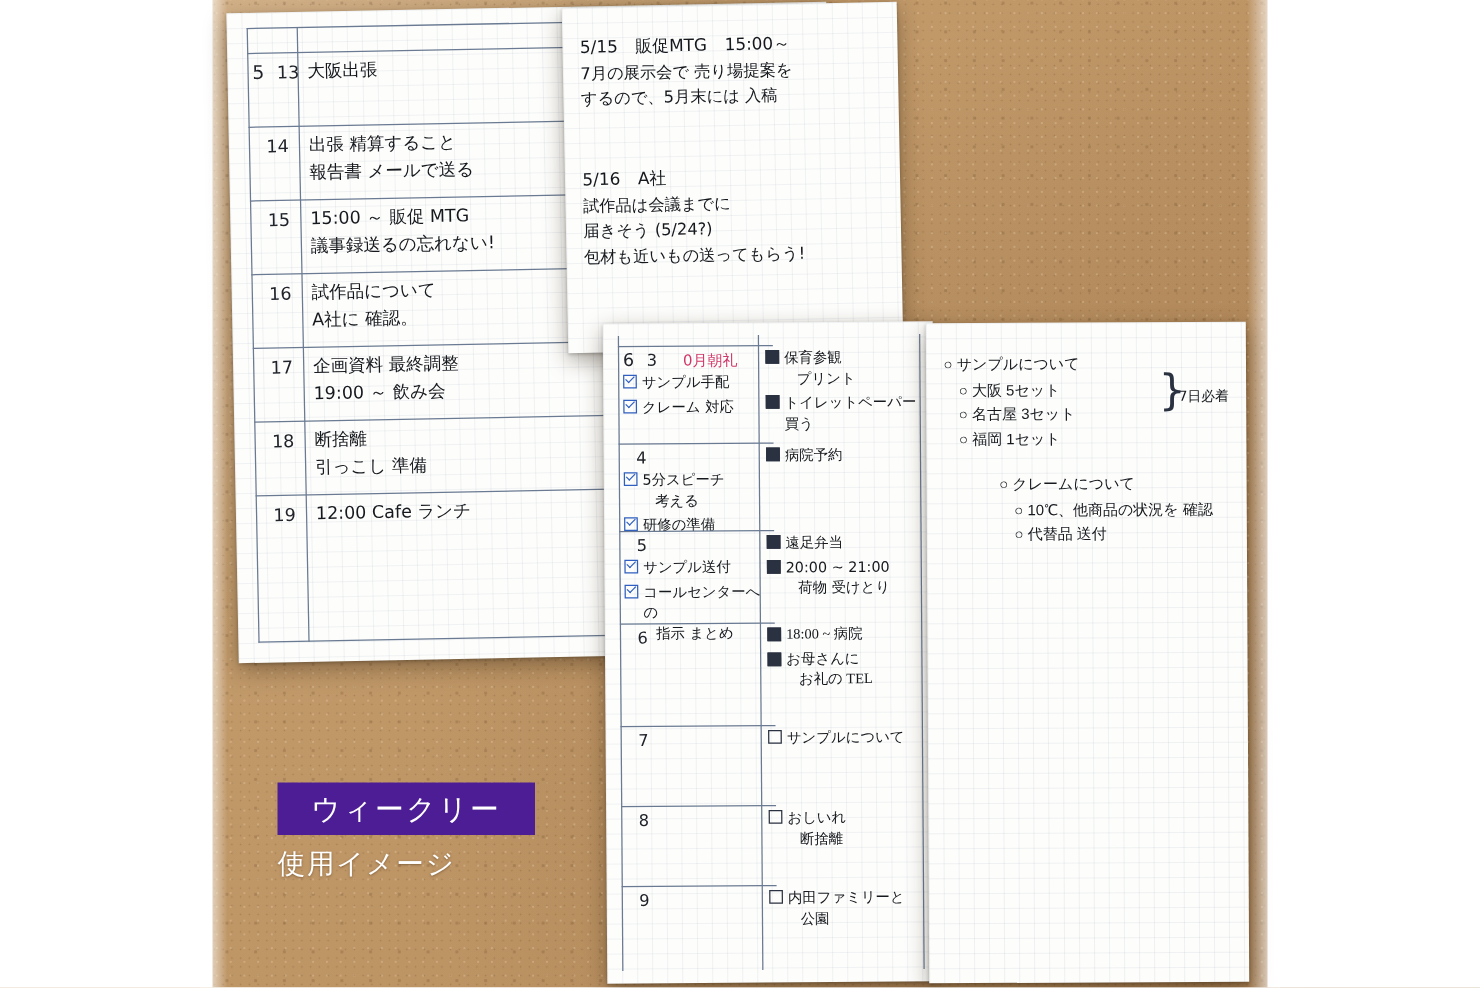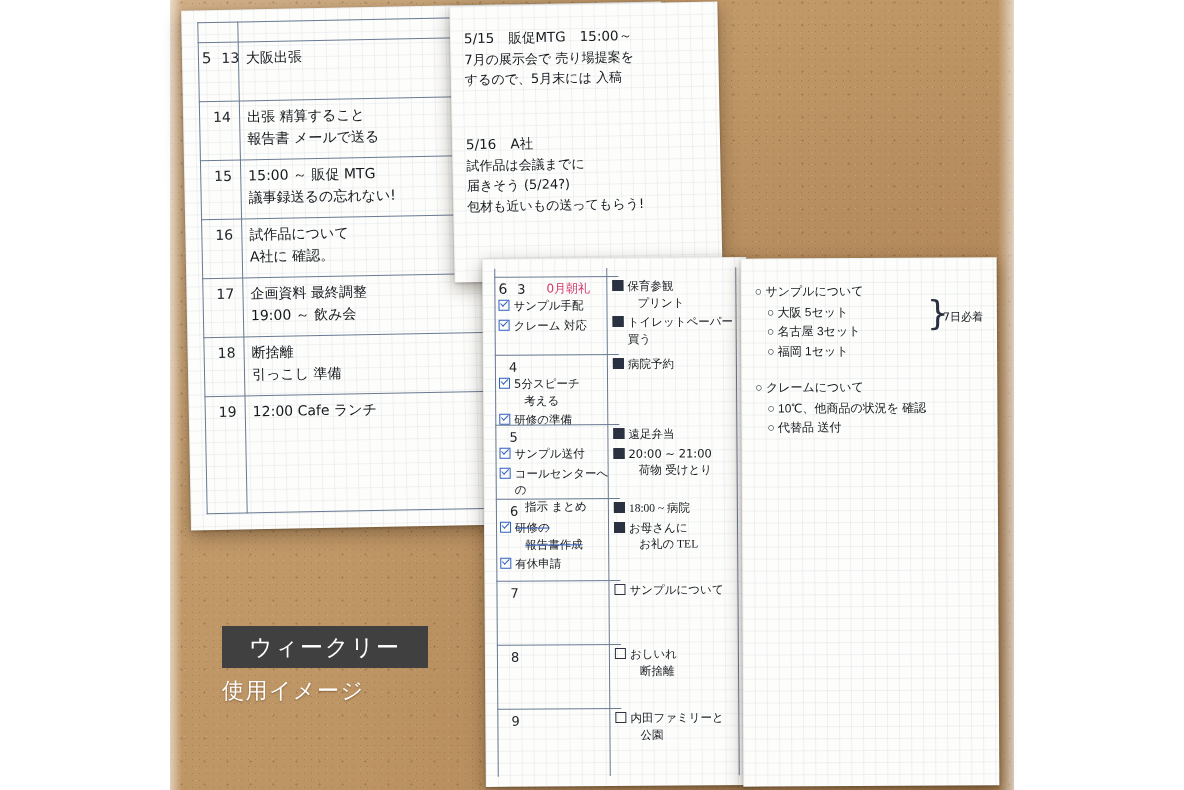--- a/index.html
+++ b/index.html
@@ -342,21 +342,21 @@
     font-size: 16px;
     letter-spacing: 0.6px;
     font-family: "Liberation Sans", sans-serif;
   }
 
   
   #caption-badge {
     position: absolute;
     left: 222px; top: 626px;
     width: 206px; height: 42px;
-    background: #404040;
+    background: #4c1d95;
     display: flex;
     align-items: center;
     justify-content: center;
   }
   #caption-badge .t {
     color: #ffffff;
     font-size: 23px;
     letter-spacing: 2px;
     font-family: "DejaVu Sans", sans-serif;
   }
@@ -513,24 +513,20 @@
         </div>
         <div class="tk-day" style="top: 166px; height: 74px;">
           <div class="dnum"><span class="dd">5</span></div>
           <div class="tk-items">
             <div class="tk-item"><span class="box checked"></span><span class="txt">サンプル送付</span></div>
             <div class="tk-item"><span class="box checked"></span><span class="txt">コールセンターへの<span class="sub">指示 まとめ</span></span></div>
           </div>
         </div>
         <div class="tk-day" style="top: 240px; height: 82px;">
           <div class="dnum"><span class="dd">6</span></div>
-          <div class="tk-items">
-            <div class="tk-item strike"><span class="box checked"></span><span class="txt">研修の<span class="sub">報告書作成</span></span></div>
-            <div class="tk-item"><span class="box checked"></span><span class="txt">有休申請</span></div>
-          </div>
         </div>
         <div class="tk-day" style="top: 322px; height: 64px;">
           <div class="dnum"><span class="dd">7</span></div>
           <div class="tk-items"></div>
         </div>
         <div class="tk-day" style="top: 386px; height: 64px;">
           <div class="dnum"><span class="dd">8</span></div>
           <div class="tk-items"></div>
         </div>
         <div class="tk-day" style="top: 450px; height: 58px;">
@@ -572,21 +568,21 @@
         <div class="brace" style="top: 48px;">
           <span class="bsym">}</span>
           <span class="btxt">7日必着</span>
         </div>
         <div class="nt-block" style="top: 24px;">
           <div class="hd">○ サンプルについて</div>
           <div class="li">○ 大阪   5セット</div>
           <div class="li">○ 名古屋  3セット</div>
           <div class="li">○ 福岡   1セット</div>
         </div>
-        <div class="nt-block" style="top: 120px;">
+        <div class="nt-block" style="top: 120px; margin-left: 44px;">
           <div class="hd">○ クレームについて</div>
           <div class="li">○ 10℃、他商品の状況を 確認</div>
           <div class="li">○ 代替品 送付</div>
         </div>
       </div>
   </div>
 
 
   <div id="caption-badge">
     <span class="t">ウィークリー</span>

